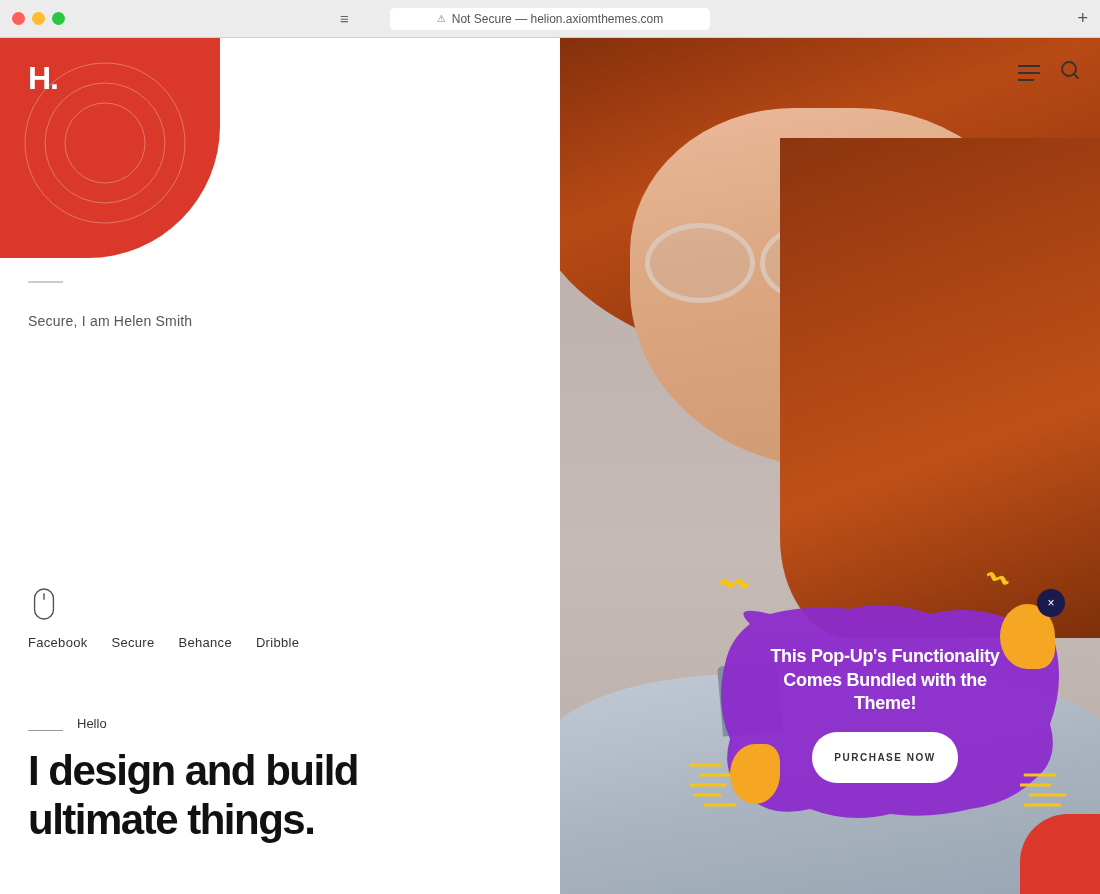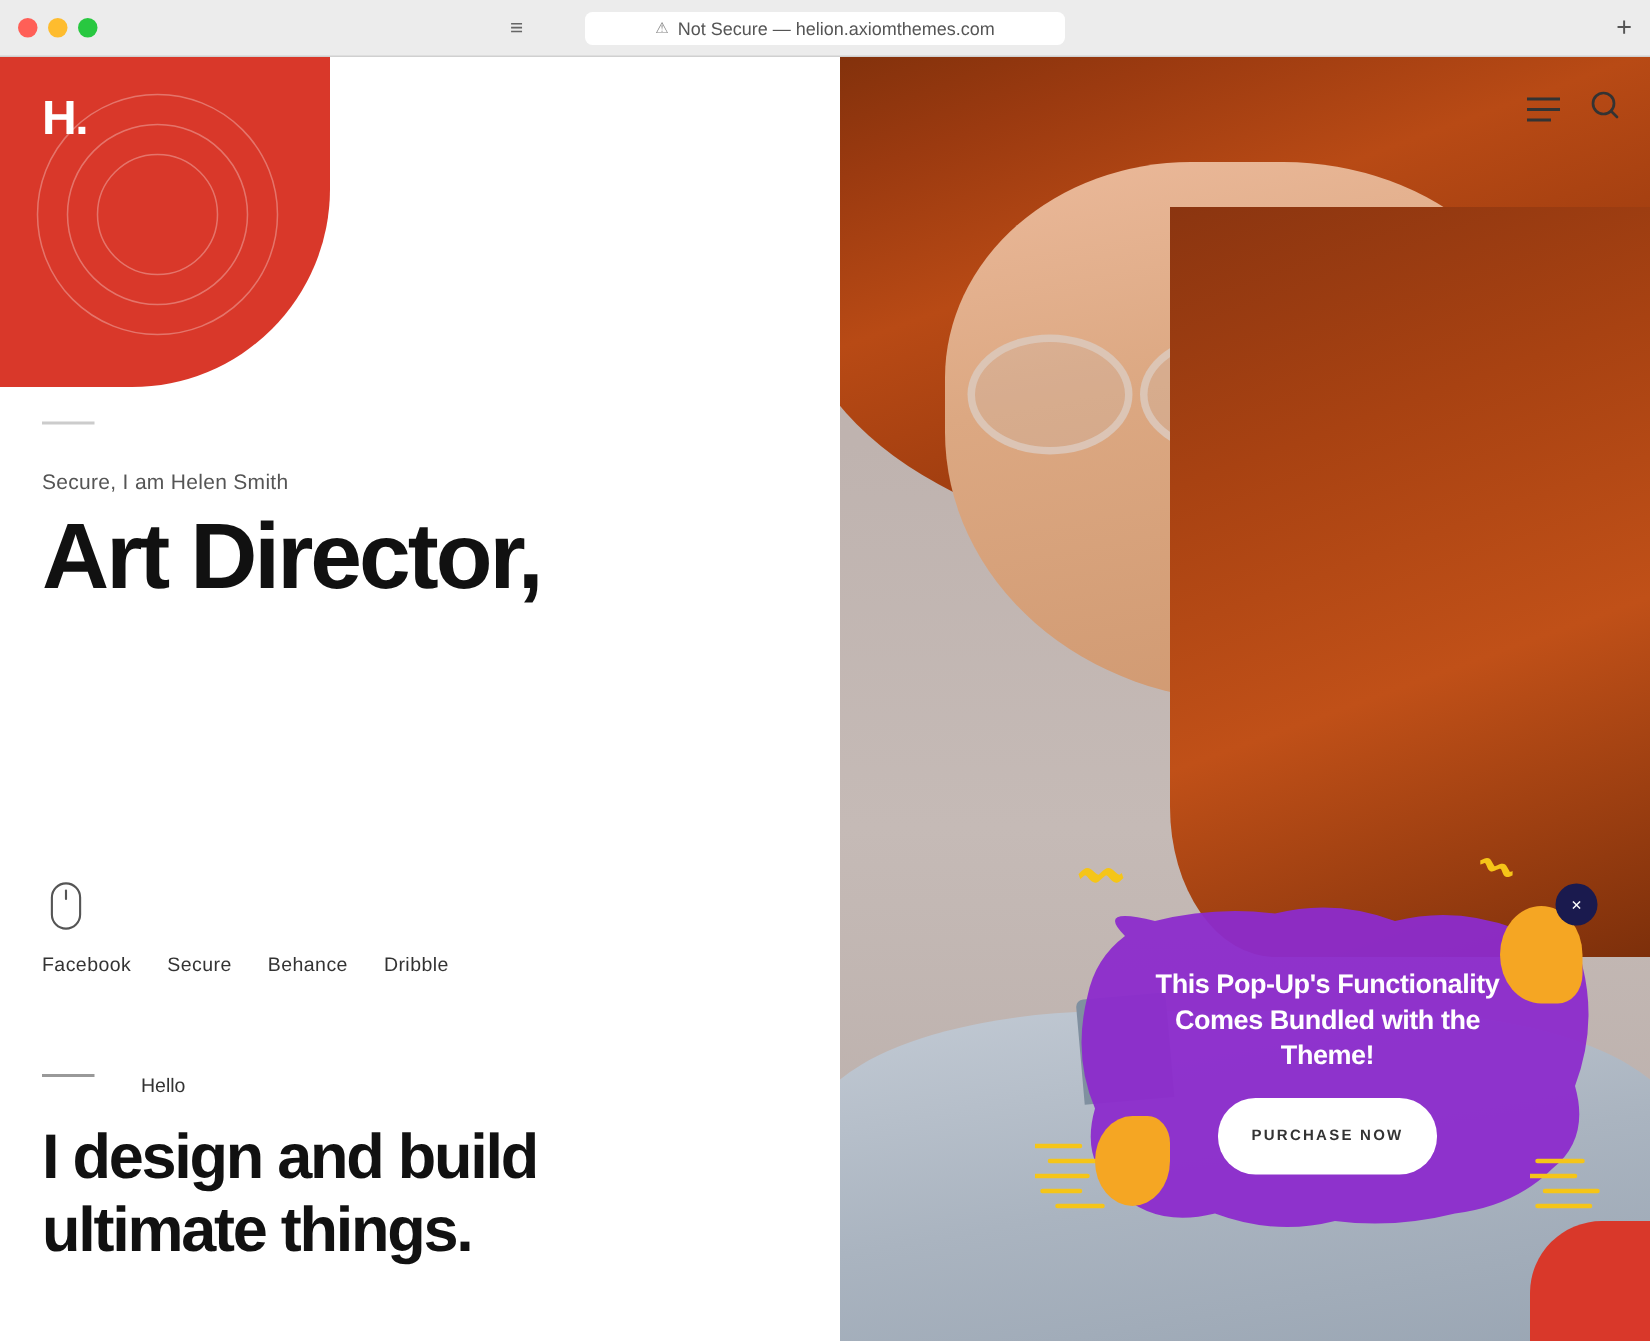--- a/index.html
+++ b/index.html
@@ -183,22 +183,22 @@
 
     
     .bottom-section {
       position: absolute;
       bottom: 50px;
       left: 28px;
     }
 
     .bottom-line-group {
       display: flex;
-      align-items: flex-start;
-      gap: 31px;
+      align-items: flex-end;
+      gap: 14px;
       margin-bottom: 16px;
     }
 
     .bottom-line {
       width: 35px;
       height: 1.5px;
       background: #999;
     }
 
     .bottom-section-label {
@@ -370,21 +370,20 @@
       </svg>
     </div>
 
     <div class="logo">H.</div>
 
     <div class="divider-line"></div>
 
     <div class="hello-text">Secure, I am Helen Smith</div>
 
     <div class="headline">
-      <div>Art Director,</div>
     </div>
 
     <div class="scroll-icon">
       <svg viewBox="0 0 22 34" fill="none" xmlns="http://www.w3.org/2000/svg">
         <rect x="1" y="1" width="20" height="32" rx="10" stroke="#555" stroke-width="1.5"></rect>
         <line x1="11" y1="6" x2="11" y2="12" stroke="#555" stroke-width="1.5" stroke-linecap="round"></line>
       </svg>
     </div>
 
     <div class="social-links">

